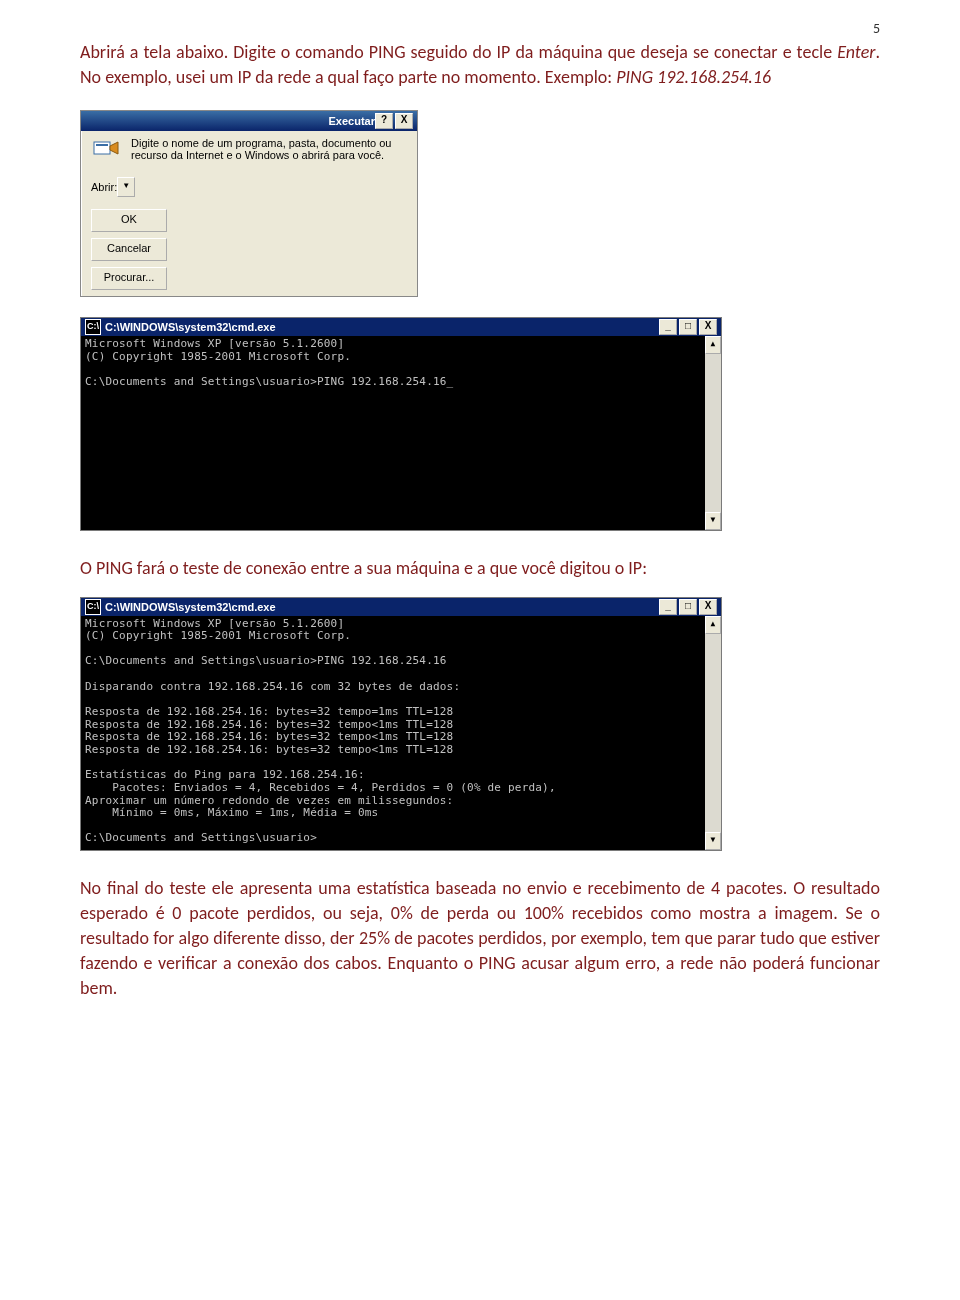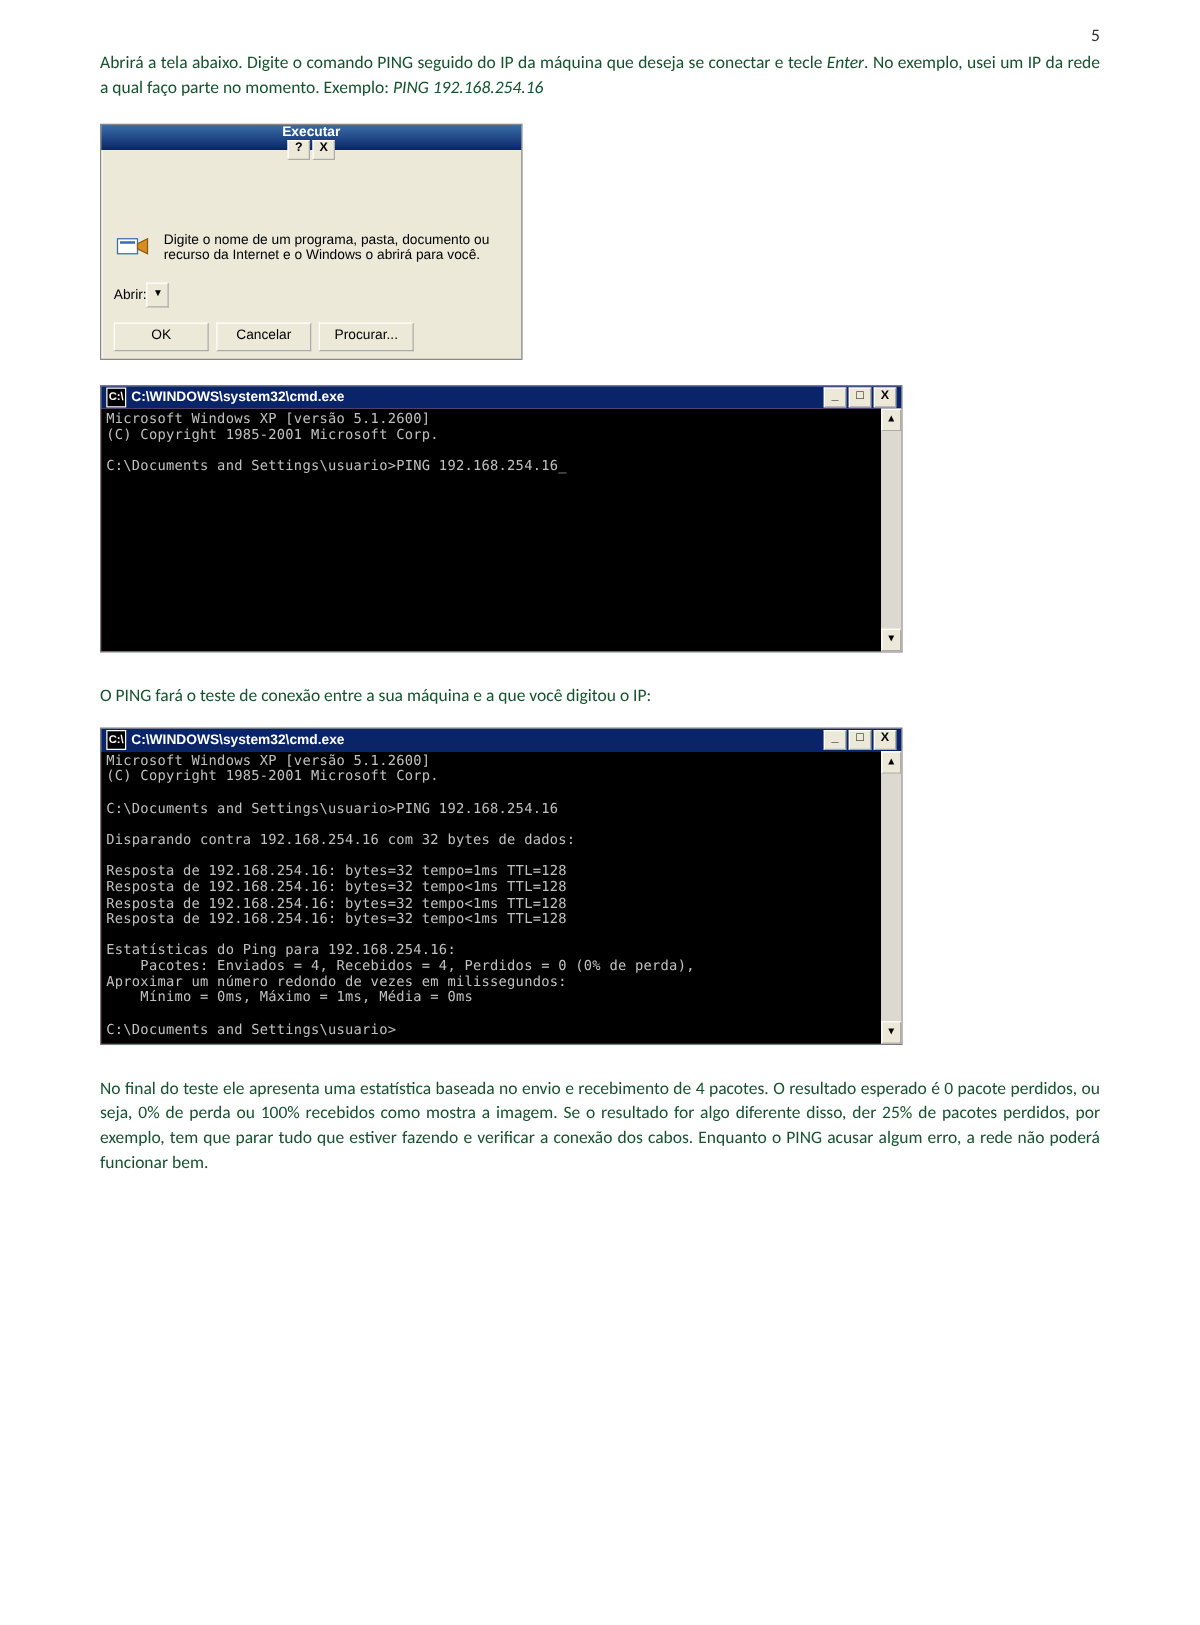--- a/index.html
+++ b/index.html
@@ -16,22 +16,22 @@
     position: relative;
   }
   .page-number {
     position: absolute;
     top: 20px;
     right: 80px;
     font-size: 14px;
     color: #333;
   }
   .para {
-    font-size: 14px;
-    color: #14532d;
+    font-size: 18px;
+    color: #7f1d1d;
     line-height: 1.4;
     text-align: justify;
     margin: 10px 0;
   }
   .italic { font-style: italic; }
 
   
   .run-dialog {
     width: 336px;
     border: 1px solid #888;
@@ -40,39 +40,37 @@
     font-size: 11px;
     margin: 20px 0 20px 0;
     box-shadow: 1px 1px 0 #fff inset;
   }
   .run-title {
     height: 20px;
     background: linear-gradient(#3a6ea5, #0a246a);
     color: #fff;
     display: flex;
     align-items: center;
-    justify-content: flex-start;
+    justify-content: flex-end;
     padding: 0 4px;
     font-weight: bold;
     font-size: 11px;
-    flex-direction: column;
   }
   .run-title-right { display:flex; gap:2px; }
   .title-btn {
     width: 16px; height:14px;
     background:#ECE9D8;
     border:1px outset #fff;
     font-size:10px;
     line-height:12px;
     text-align:center;
     color:#000;
   }
   .run-body {
-    padding: 18px 10px 6px 10px;
-    margin-top: 48px;
+    padding: 6px 10px 6px 10px;
   }
   .run-top {
     display:flex;
     gap:10px;
     align-items:flex-start;
   }
   .run-icon {
     width:30px; height:26px;
     flex:0 0 30px;
     display:flex; align-items:center; justify-content:center;
@@ -101,22 +99,24 @@
   .run-dropdown {
     width:16px;height:18px;
     border:1px outset #fff;
     background:#ECE9D8;
     font-size:8px;
     text-align:center;
     line-height:16px;
   }
   .run-buttons {
     display:flex;
+    justify-content:flex-end;
     gap:6px;
     margin-top:12px;
+    flex-direction:column;
   }
   .run-btn {
     width:74px;
     height:21px;
     border:1px outset #fff;
     background:#ECE9D8;
     font-size:11px;
     text-align:center;
     line-height:19px;
   }

